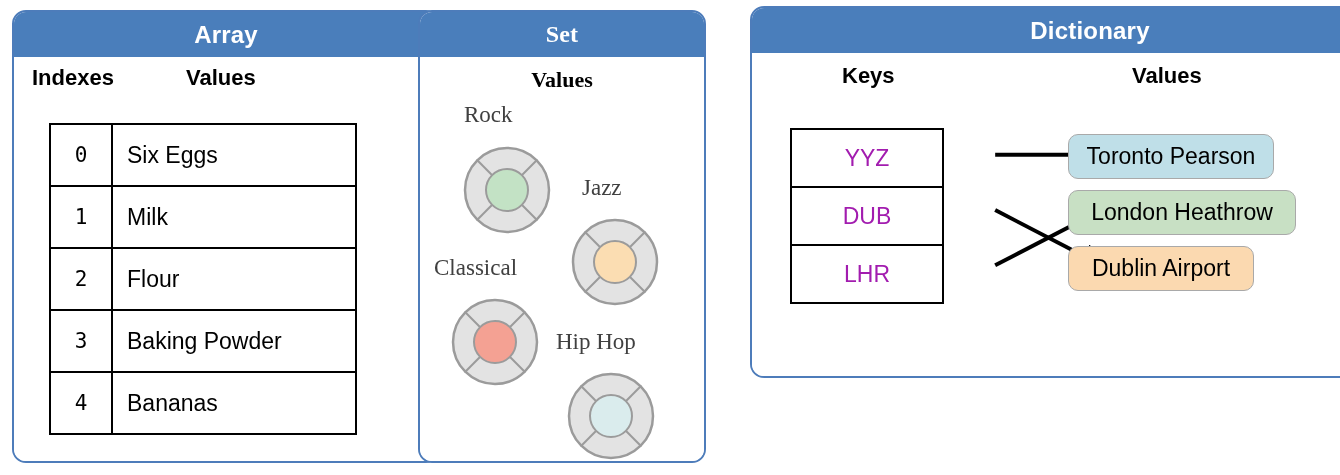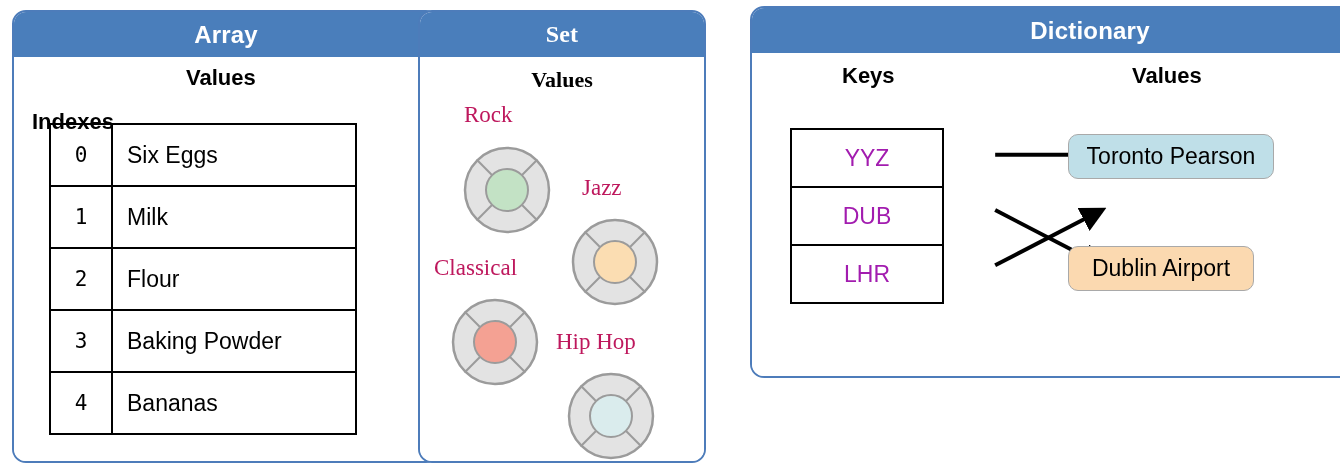--- a/index.html
+++ b/index.html
@@ -83,21 +83,21 @@
     margin-top: 27px;
   }
 
   
   .record {
     position: absolute;
   }
   .record-label {
     position: absolute;
     font-size: 23px;
-    color: #be185d;
+    color: #404040;
     white-space: nowrap;
   }
 
   
   .key-table {
     position: absolute;
     border-collapse: collapse;
     table-layout: fixed;
   }
   .key-table td {
@@ -131,21 +131,21 @@
   }
 </style>
 </head>
 <body>
 
 <div class="panel" id="panel-array">
   <div class="panel-header">
     <span>Array</span>
   </div>
   <div class="panel-body">
-    <div class="col-caption" style="left:18px; top:8px;margin-top:44px;">Indexes</div>
+    <div class="col-caption" style="left:18px; top:8px;">Indexes</div>
     <div class="col-caption" style="left:172px; top:8px;">Values</div>
 
     <table class="array-table">
       <tbody>
         <tr>
           <td class="idx">0</td>
           <td class="val">Six Eggs</td>
         </tr>
         <tr>
           <td class="idx">1</td>
@@ -260,15 +260,16 @@
         <marker id="ah" viewBox="0 0 10 10" refX="8" refY="5" markerWidth="6.5" markerHeight="6.5" orient="auto-start-reverse">
           <path d="M 0 0 L 10 5 L 0 10 z" fill="#000000"></path>
         </marker>
       </defs>
       <line x1="192" y1="103" x2="300" y2="103" stroke="#000000" stroke-width="4" marker-end="url(#ah)"></line>
       <line x1="192" y1="159" x2="300" y2="215" stroke="#000000" stroke-width="4" marker-end="url(#ah)"></line>
       <line x1="192" y1="215" x2="300" y2="159" stroke="#000000" stroke-width="4" marker-end="url(#ah)"></line>
     </svg>
 
     <div class="pill" style="left:316px; top:81px;  width:206px; height:45px; background:#bfdfe8;">Toronto Pearson</div>
+    <div class="pill" style="left:316px; top:137px; width:228px; height:45px; background:#c8e0c4;">London Heathrow</div>
     <div class="pill" style="left:316px; top:193px; width:186px; height:45px; background:#fbd9b0;">Dublin Airport</div>
   </div>
 </div>
 
 </body></html>

